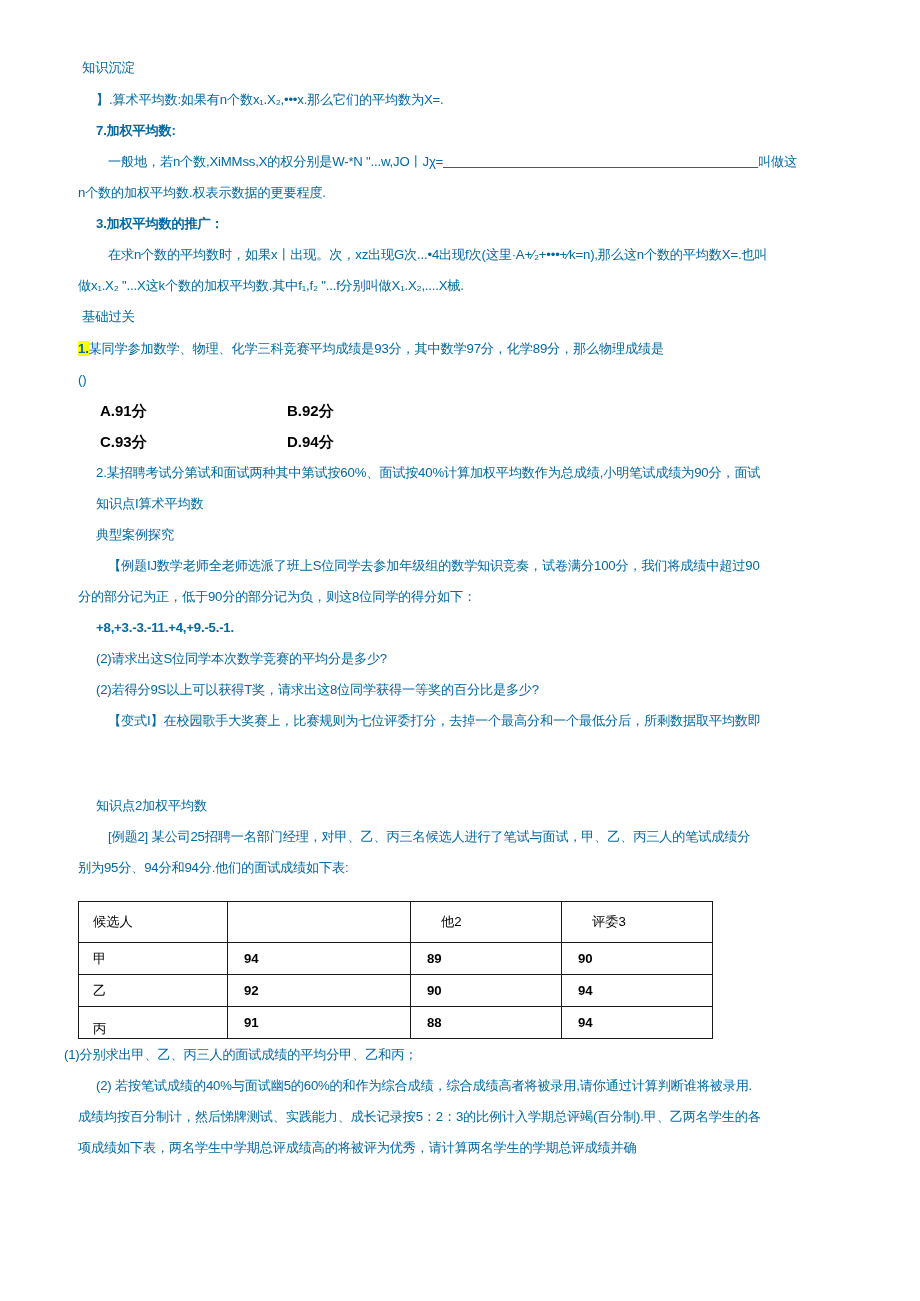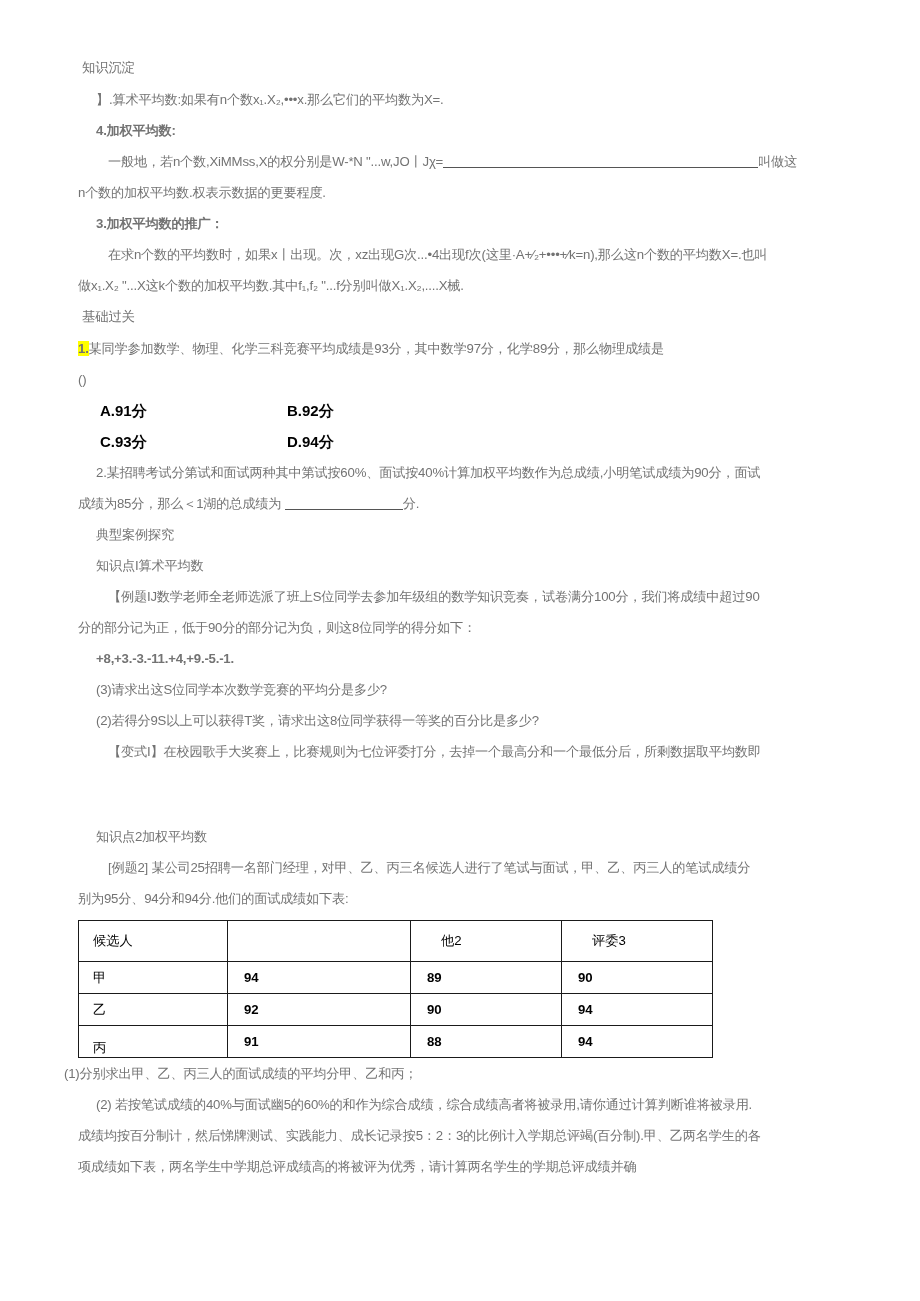--- a/index.html
+++ b/index.html
@@ -29,21 +29,21 @@
     top: 52px;
     width: 790px;
   }
   
   .p {
     font-size: 13.2px;
     line-height: 31px;
     letter-spacing: -0.2px;
     white-space: nowrap;
     margin: 0;
-    color: #737373;
+    color: #0369a1;
   }
   .indent1 { text-indent: 0px; }
   .indent2 { padding-left: 18px; }
   .indent3 { padding-left: 30px; }
   .sec-head {
     font-size: 13.4px;
     line-height: 32px;
     padding-left: 4px;
   }
   .bold { font-weight: bold; }
@@ -67,21 +67,21 @@
     font-weight: bold;
   }
   .opts .colA { display: inline-block; width: 187px; }
   .spacer-lg { height: 54px; }
 
   
   table.grades {
     border-collapse: collapse;
     width: 632px;
     margin-left: 0px;
-    margin-top: 6px;
+    margin-top: 18px;
     table-layout: fixed;
     border-radius: 20px;
   }
   table.grades th, table.grades td {
     border: 1px solid #1a1a1a;
     font-size: 13.2px;
     padding: 0 0 0 16px;
     height: 31px;
     text-align: left;
     font-weight: bold;
@@ -103,21 +103,21 @@
 </head>
 <body>
 
 <div class="page">
   <div class="doc">
 
     <div class="p sec-head">知识沉淀</div>
 
     <div class="p indent2">】.算术平均数:如果有n个数x₁.X₂,•••x.那么它们的平均数为X=.</div>
 
-    <div class="p indent2 bold">4.加权平均数:</div>
+    <div class="p indent2 bold">7.加权平均数:</div>
 
     <div class="p indent3">
       <span>一般地，若n个数,XiMMss,X的权分别是W-*N  "...w,JO丨Jχ=</span><span class="blank blank-long"></span><span>叫做这</span>
     </div>
 
     <div class="p">n个数的加权平均数.权表示数据的更要程度.</div>
 
     <div class="p indent2 bold">3.加权平均数的推广：</div>
 
     <div class="p indent3">在求n个数的平均数时，如果x丨出现。次，xz出现G次...•4出现f次(这里·A+∕₂+•••+∕k=n),那么这n个数的平均数X=.也叫</div>
@@ -132,34 +132,31 @@
     <div class="p indent1">()</div>
 
     <div class="opts">
       <span class="colA">A.91分</span><span>B.92分</span>
     </div>
     <div class="opts">
       <span class="colA">C.93分</span><span>D.94分</span>
     </div>
 
     <div class="p indent2">2.某招聘考试分第试和面试两种其中第试按60%、面试按40%计算加权平均数作为总成绩,小明笔试成绩为90分，面试</div>
-    <div class="p">
-      <span>成绩为85分，那么＜1湖的总成绩为</span> <span class="blank blank-mid"></span><span>分.</span>
-    </div>
+
+    <div class="p indent2">知识点I算术平均数</div>
 
     <div class="p indent2">典型案例探究</div>
-
-    <div class="p indent2">知识点I算术平均数</div>
 
     <div class="p indent3">【例题IJ数学老师全老师选派了班上S位同学去参加年级组的数学知识竞奏，试卷满分100分，我们将成绩中超过90</div>
     <div class="p">分的部分记为正，低于90分的部分记为负，则这8位同学的得分如下：</div>
 
     <div class="p indent2 bold">+8,+3.-3.-11.+4,+9.-5.-1.</div>
 
-    <div class="p indent2">(3)请求出这S位同学本次数学竞赛的平均分是多少?</div>
+    <div class="p indent2">(2)请求出这S位同学本次数学竞赛的平均分是多少?</div>
     <div class="p indent2">(2)若得分9S以上可以获得T奖，请求出这8位同学获得一等奖的百分比是多少?</div>
 
     <div class="p indent3">【变式I】在校园歌手大奖赛上，比赛规则为七位评委打分，去掉一个最高分和一个最低分后，所剩数据取平均数即</div>
 
     <div class="spacer-lg"></div>
 
     <div class="p indent2">知识点2加权平均数</div>
 
     <div class="p indent3">[例题2] 某公司25招聘一名部门经理，对甲、乙、丙三名候选人进行了笔试与面试，甲、乙、丙三人的笔试成绩分</div>
     <div class="p">别为95分、94分和94分.他们的面试成绩如下表:</div>

